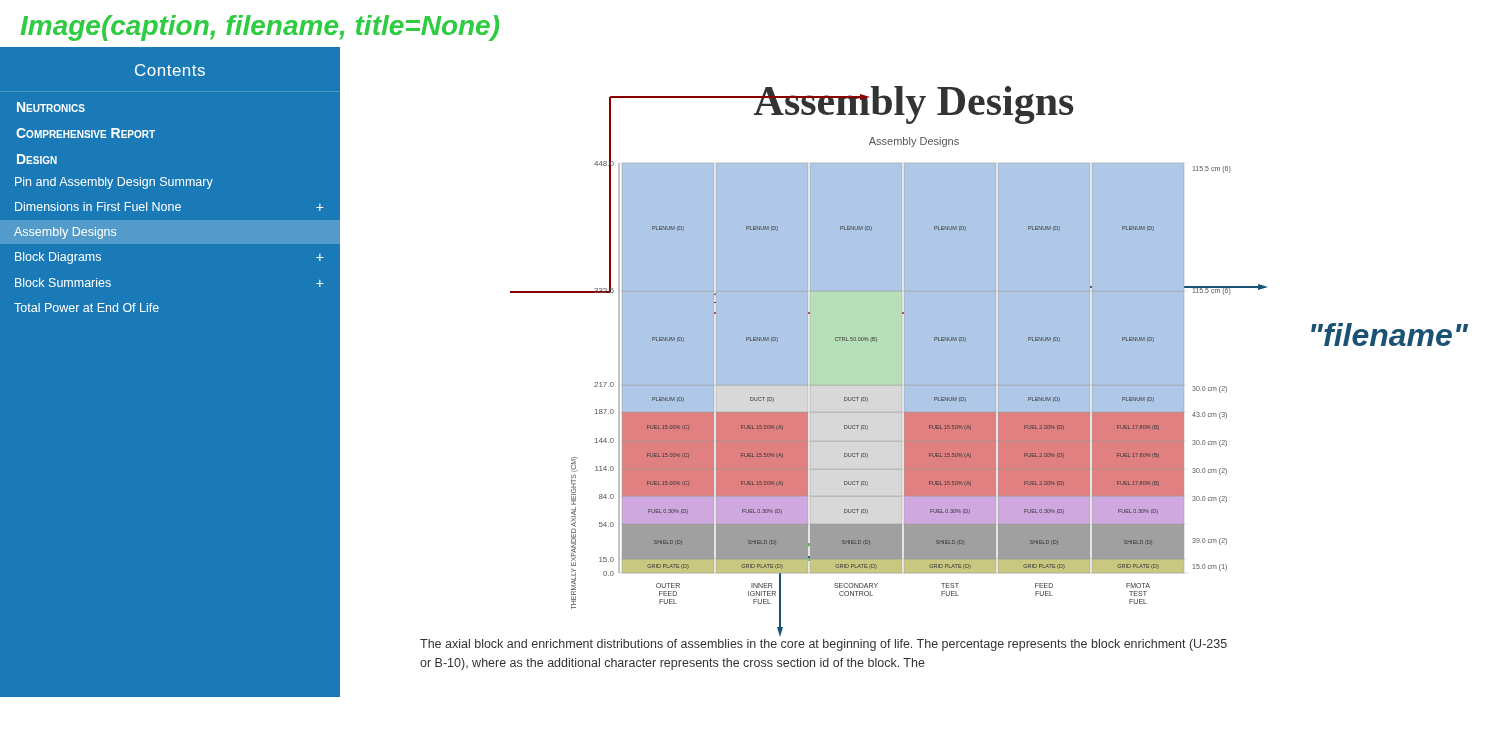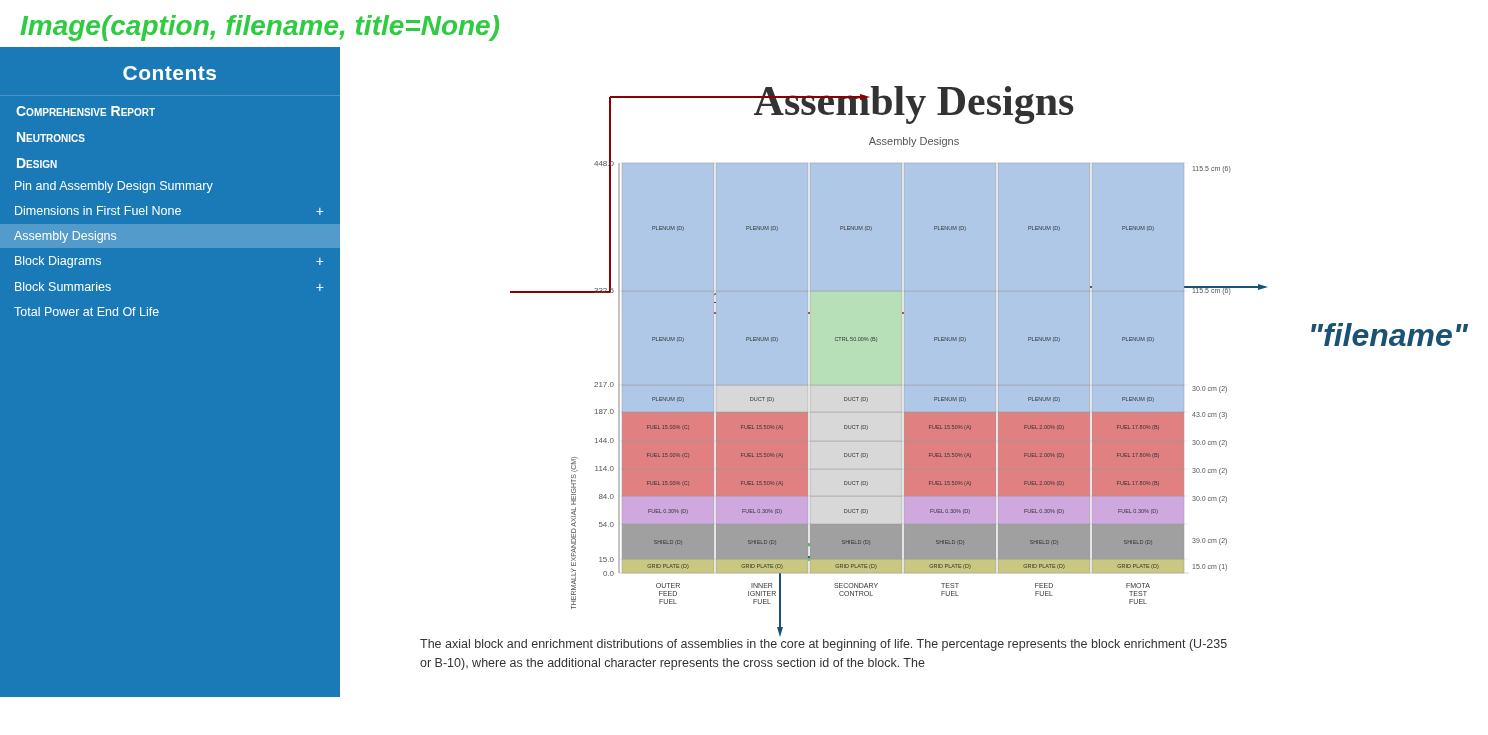--- a/index.html
+++ b/index.html
@@ -26,22 +26,22 @@
       background: #1a7ab8;
       flex-shrink: 0;
       padding: 0 0 20px 0;
     }
 
     .sidebar-header {
       background: #1a7ab8;
       text-align: center;
       padding: 14px 10px 10px 10px;
       color: #fff;
-      font-size: 21px;
-      font-weight: bold;
+      font-size: 17px;
+      font-weight: normal;
       letter-spacing: 0.5px;
       border-bottom: 1px solid rgba(255,255,255,0.2);
     }
 
     .sidebar-item {
       padding: 5px 16px;
       color: #fff;
       font-size: 13px;
       cursor: pointer;
       display: flex;
@@ -120,24 +120,24 @@
 <div class="top-label">Image(caption, filename, title=None)</div>
 
 <div class="main-layout">
 
   <div class="sidebar">
     <div class="sidebar-header">
       <span>Contents</span>
     </div>
 
     <div class="sidebar-item section-header">
+      <span>Neutronics</span>
+    </div>
+    <div class="sidebar-item section-header">
       <span>Comprehensive Report</span>
-    </div>
-    <div class="sidebar-item section-header">
-      <span>Neutronics</span>
     </div>
     <div class="sidebar-item section-header">
       <span>Design</span>
     </div>
     <div class="sidebar-item sub-item">
       <span>Pin and Assembly Design Summary</span>
     </div>
     <div class="sidebar-item sub-item">
       <span>Dimensions in First Fuel None</span>
       <span class="plus">+</span>

